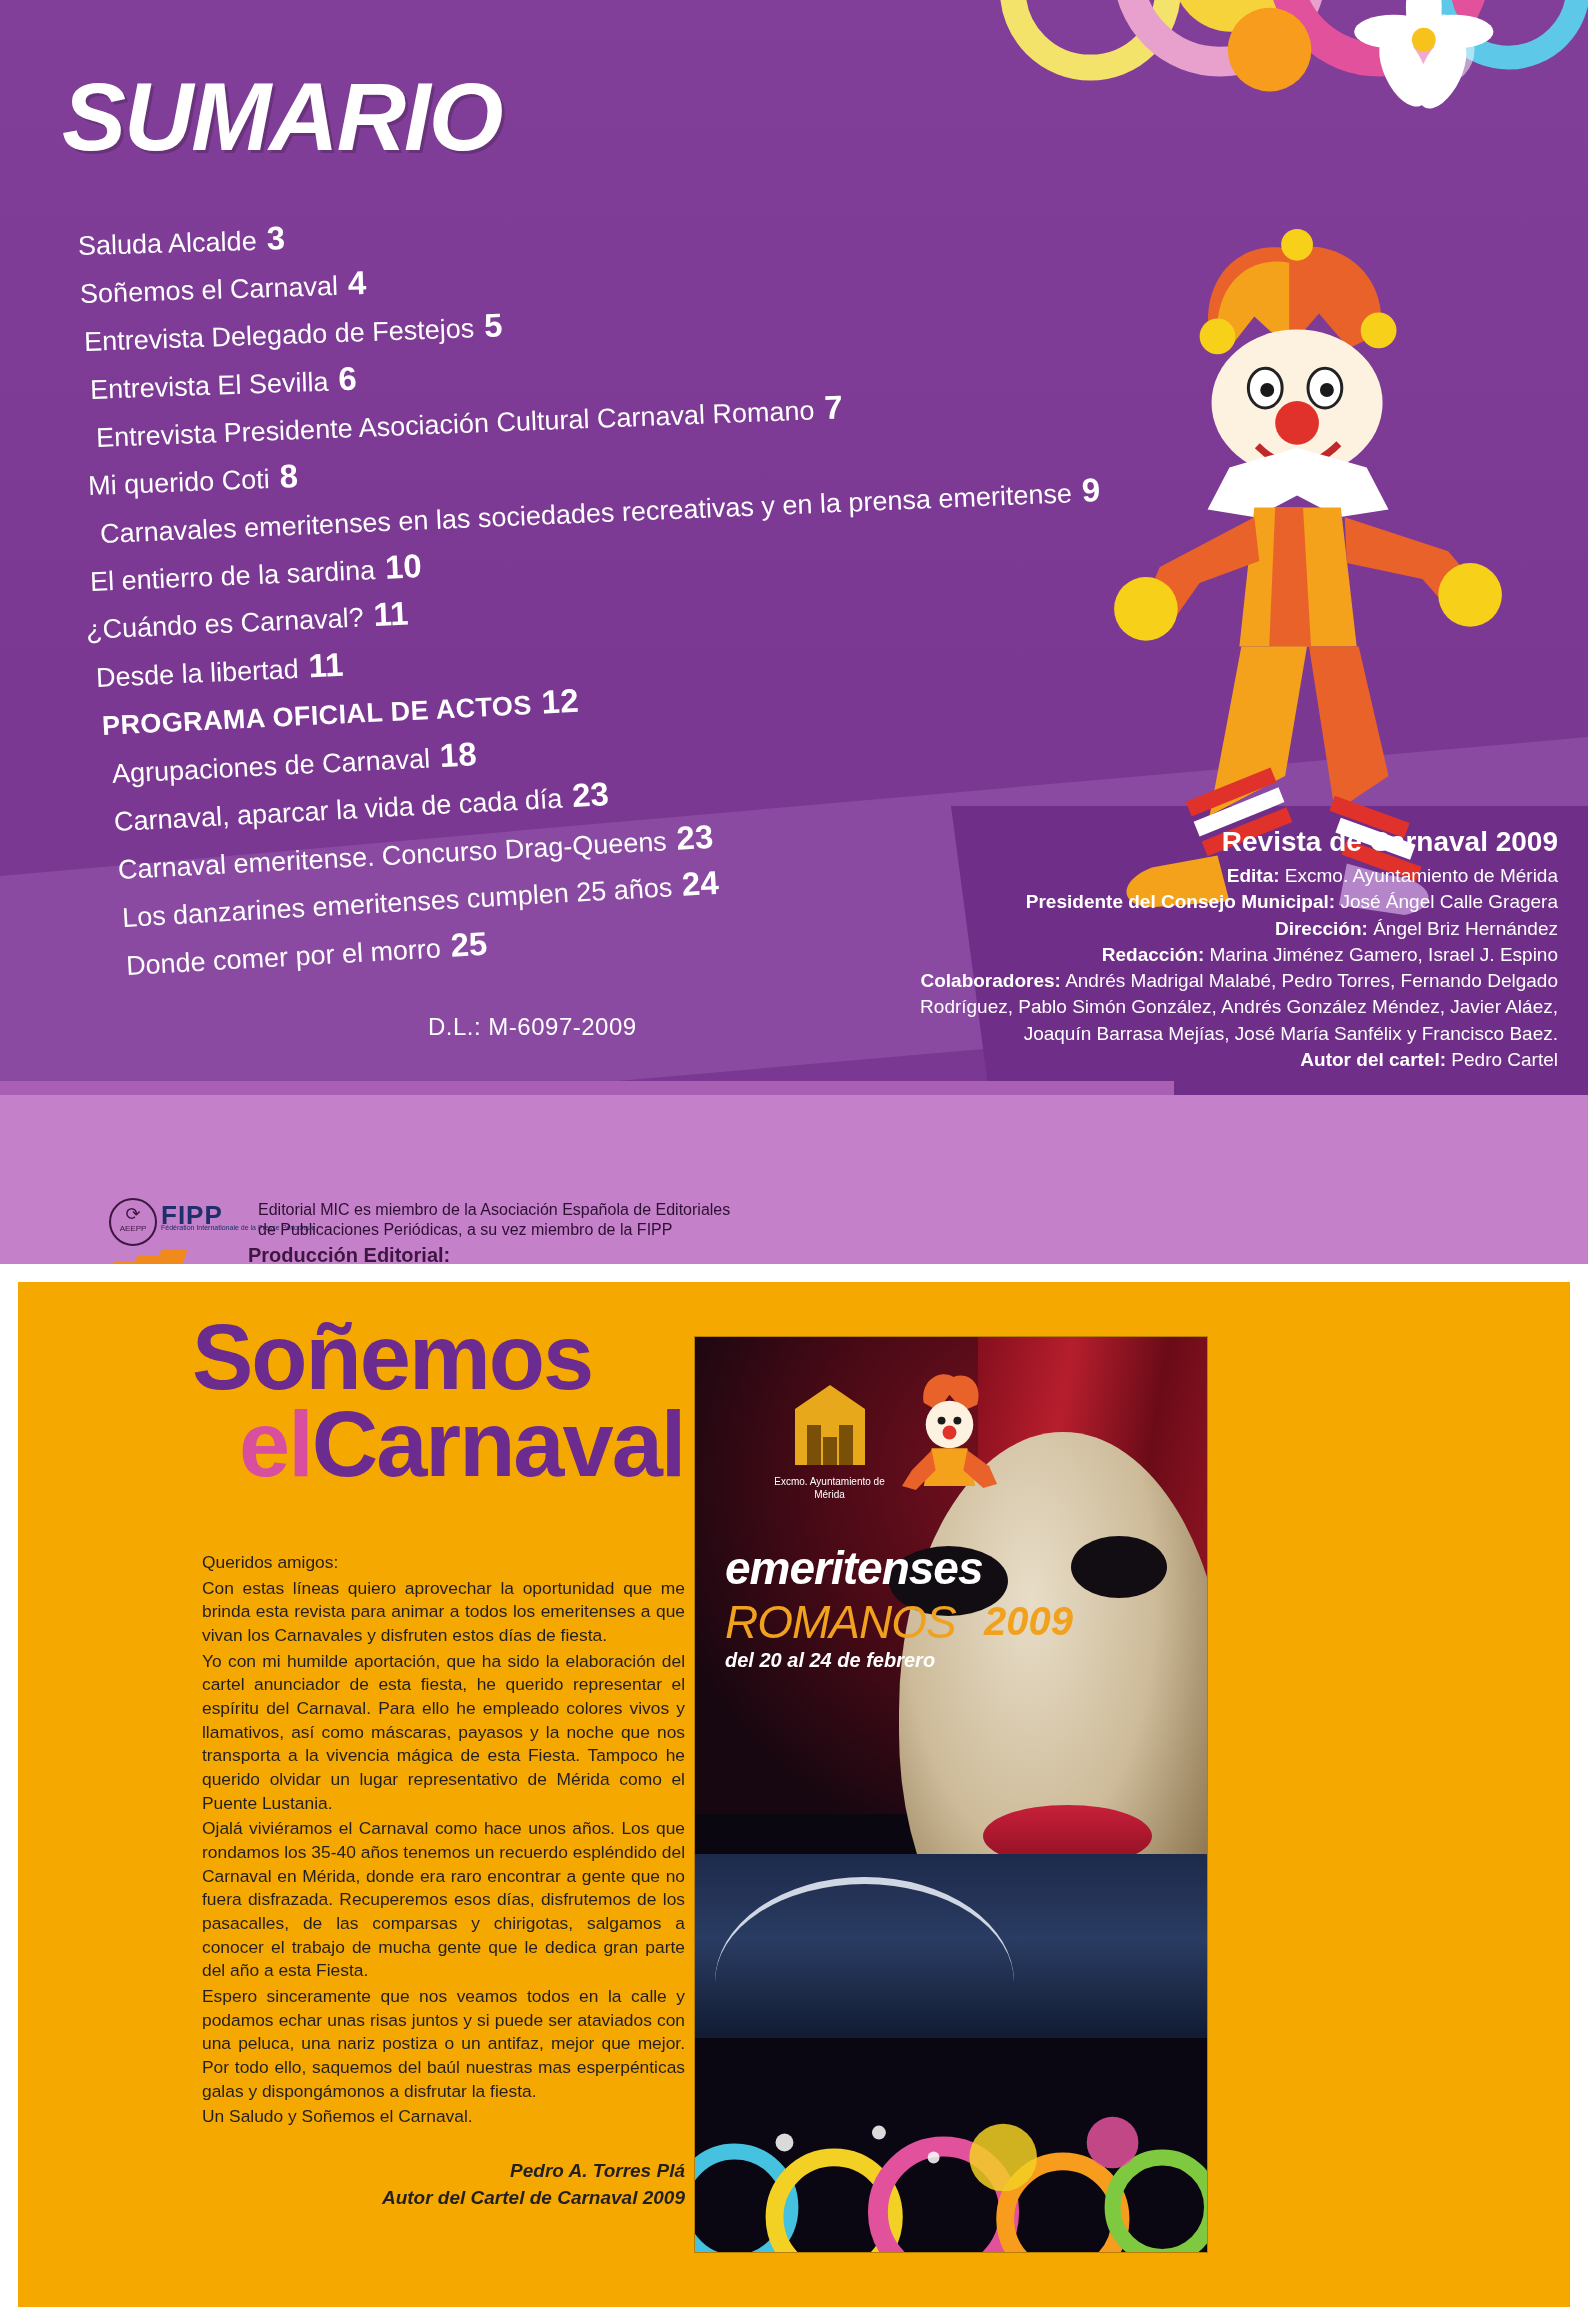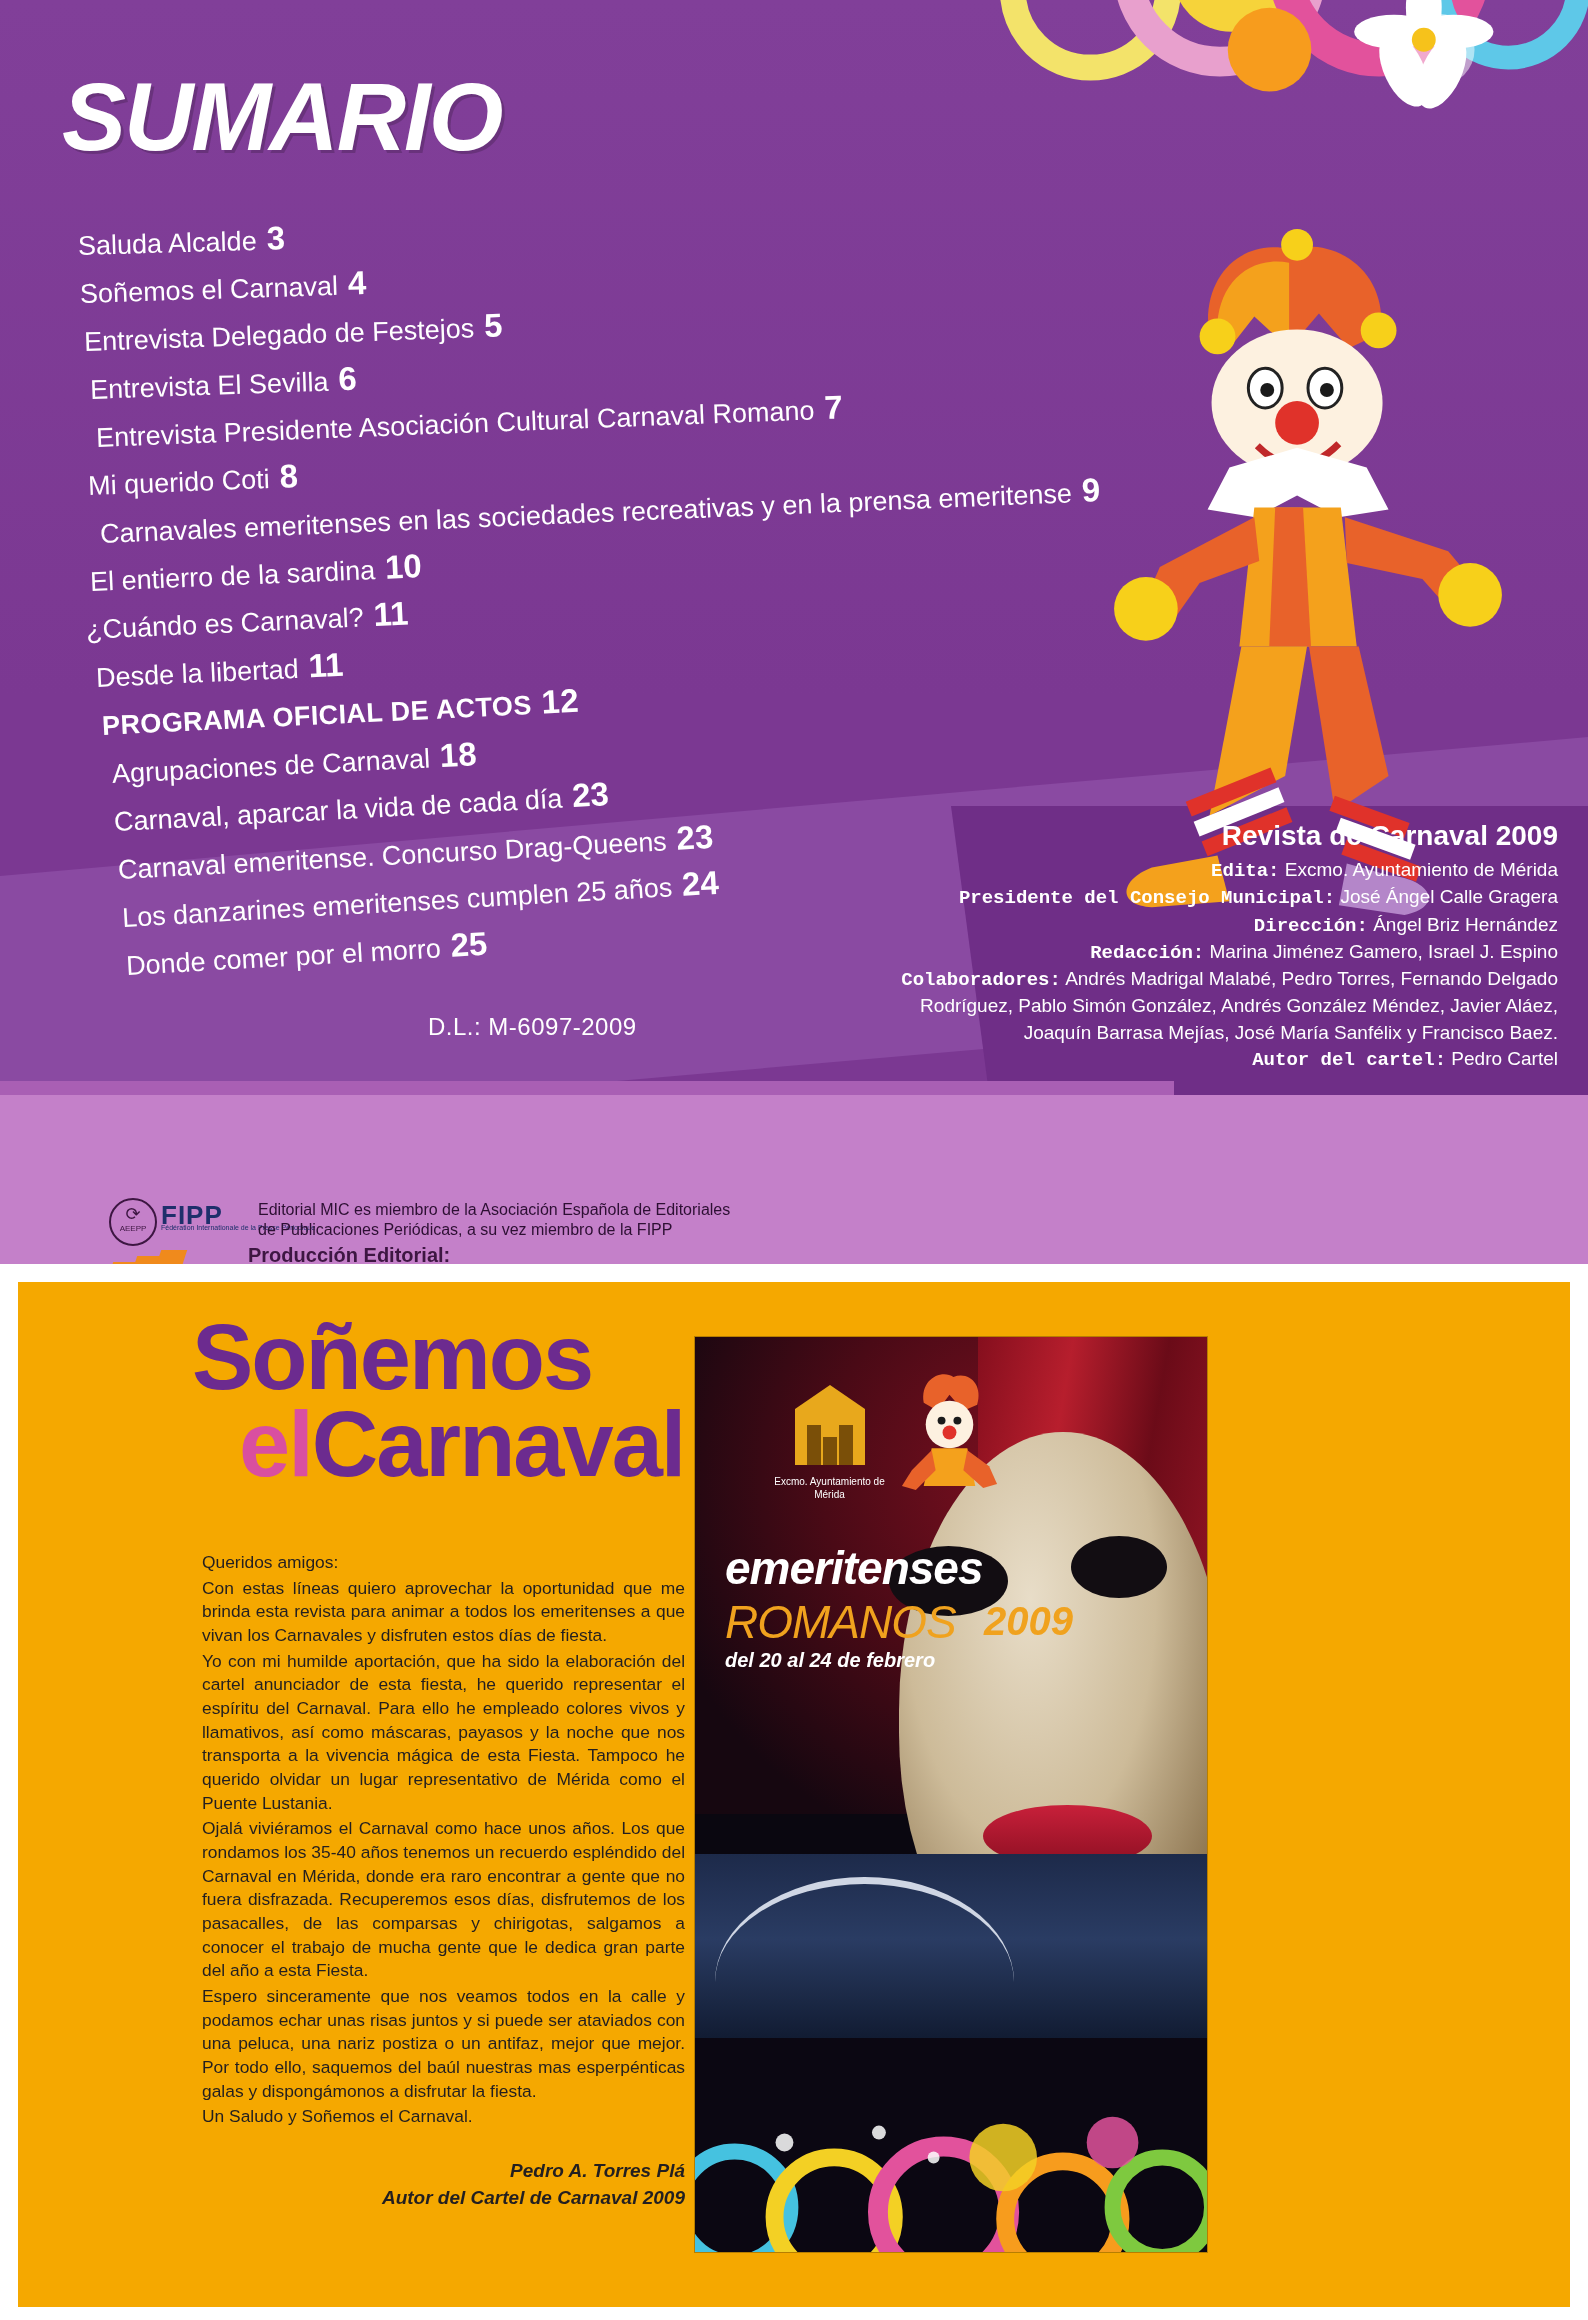--- a/index.html
+++ b/index.html
@@ -101,21 +101,21 @@
   .fipp .fipptxt{
     position:absolute;left:149px;top:4px;font-size:16px;color:#2d0f33;line-height:1.25;
   }
 
   
   .credits{
     position:absolute;right:30px;bottom:191px;width:697px;
     text-align:right;color:#ffffff;font-size:19px;line-height:1.38;
   }
   .credits .t{font-weight:bold;font-size:28px;margin-bottom:2px;}
-  .credits b{font-weight:bold;font-family:Liberation Mono, monospace;}
+  .credits b{font-weight:bold;}
 
   
   .clown{position:absolute;right:60px;top:219px;width:438px;height:716px;}
 
   
   .page2{
     position:absolute;left:18px;top:1282px;width:1552px;height:1025px;
     background:#f5a800;
     overflow:hidden;
   }

